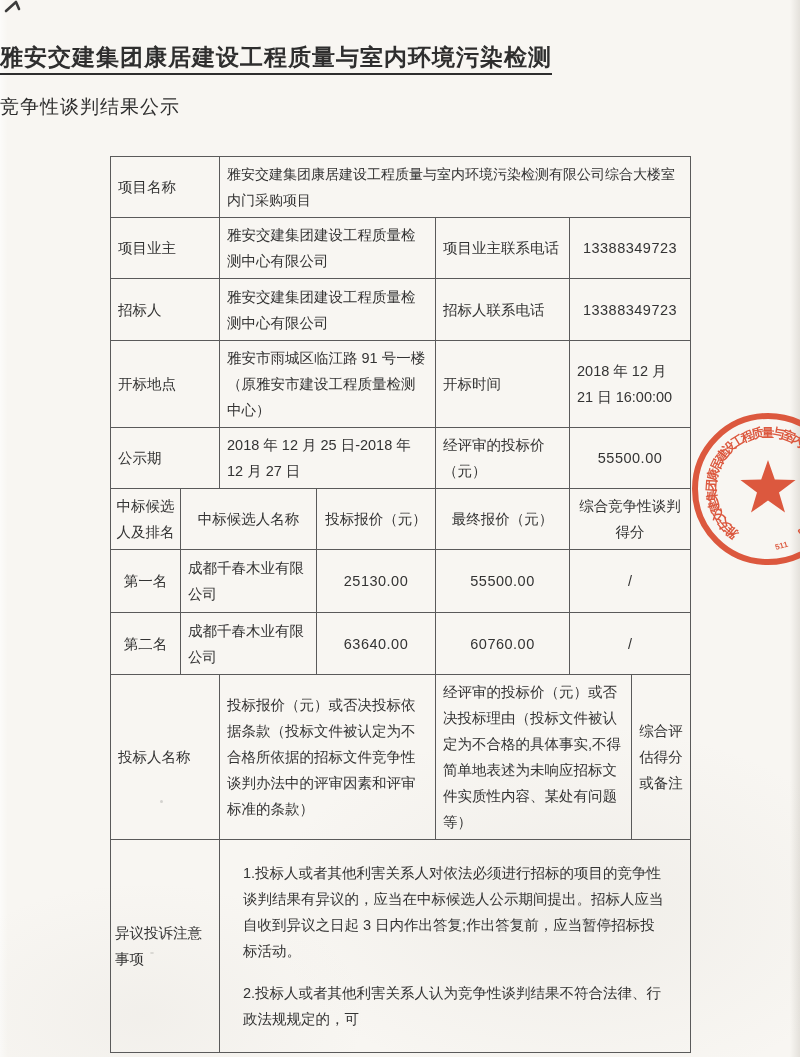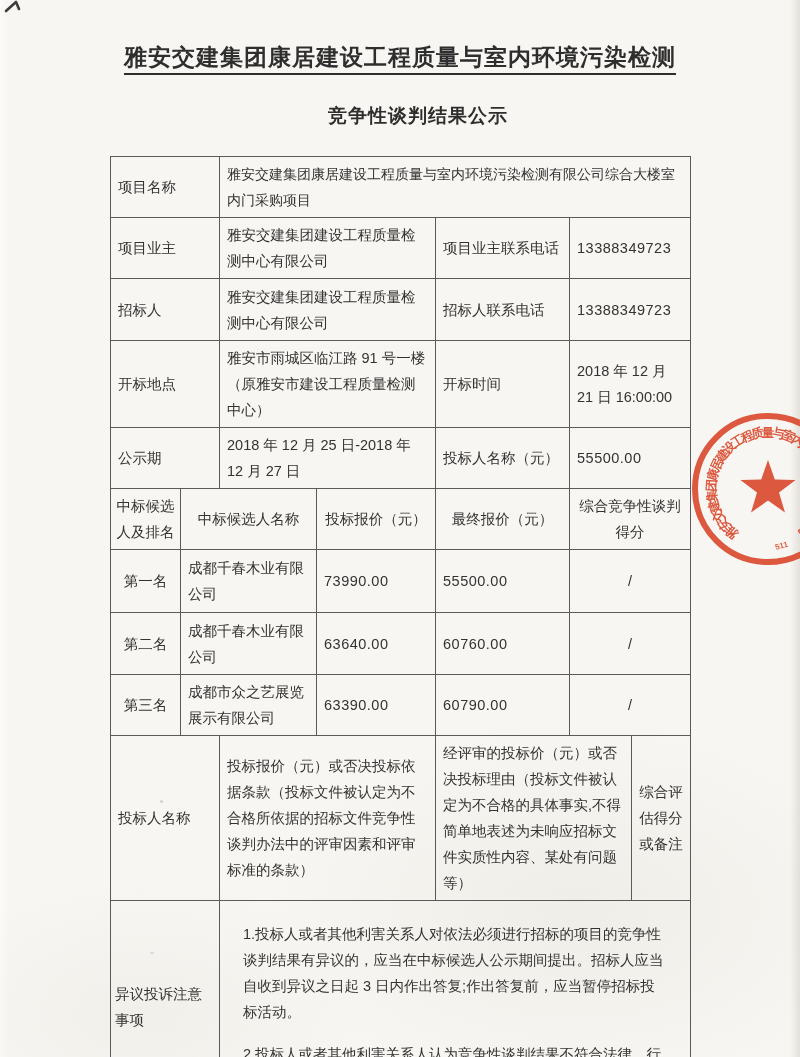--- a/index.html
+++ b/index.html
@@ -15,53 +15,53 @@
     background-image:
       radial-gradient(55% 25% at 72% 86%, rgba(168,162,150,0.10), rgba(168,162,150,0) 70%),
       radial-gradient(40% 18% at 18% 96%, rgba(168,162,150,0.08), rgba(168,162,150,0) 70%),
       linear-gradient(90deg, rgba(255,255,255,0.6), rgba(255,255,255,0) 8px),
       linear-gradient(270deg, rgba(190,185,176,0.35), rgba(190,185,176,0) 10px);
     color: #373737;
     overflow: hidden;
   }
   .titles {
     position: absolute; top: 44px; left: 0; width: 100%;
-    text-align: center;
+    text-align: left;
   }
   .title-line {
     font-size: 23px; font-weight: bold; color: #2e2e2e;
     letter-spacing: 1px; line-height: 26px; margin: 0 0 10px 0;
   }
   .title-line .u {
     display: inline-block;
     border-bottom: 2px solid #2e2e2e;
     padding-bottom: 3px;
   }
   .subtitle {
-    font-size: 19px; font-weight: bold; color: #2e2e2e;
-    letter-spacing: 1px; margin: 28px 0 0 0; padding-left: 36px;
+    font-size: 19px; font-weight: normal; color: #2e2e2e;
+    letter-spacing: 1px; margin: 19px 0 0 0;
   }
   table.doc {
     position: absolute; left: 110px; top: 156px;
     width: 580px;
     border-collapse: collapse;
     table-layout: fixed;
   }
   table.doc td {
     border: 1px solid #5a5a5a;
     font-size: 14.5px;
     color: #333333;
     line-height: 26px;
     padding: 4px 7px;
     vertical-align: middle;
     word-break: break-word;
   }
   td.center { text-align: center; }
   td.label  { padding-left: 6px; }
-  td.num    { text-align: left; letter-spacing: 0.5px; }
+  td.num    { text-align: center; letter-spacing: 0.5px; }
   td.desc   { font-size: 14.3px; line-height: 27.5px; padding: 4px 6px; }
   td.narrow { font-size: 14.3px; line-height: 27.5px; padding: 4px 5px; text-align: center; }
   td.section-title { padding-left: 8px; line-height: 20px; }
   td.notice-text { font-size: 12.6px; line-height: 27px; padding: 2px 8px; }
   td.notice-text p { margin: 16px; }
   .seal { position: absolute; left: 652px; top: 369px; opacity: 0.9; }
   .corner-mark { position: absolute; left: 4px; top: 0; }
   .speck { position: absolute; background: rgba(90,90,90,0.45); border-radius: 50%; }
 </style>
 </head>
@@ -115,55 +115,48 @@
     <tr style="height:80px">
       <td colspan="2" class="label">开标地点</td>
       <td colspan="2">雅安市雨城区临江路 91 号一楼（原雅安市建设工程质量检测中心）</td>
       <td>开标时间</td>
       <td colspan="2">2018 年 12 月 21 日 16:00:00</td>
     </tr>
 
     <tr style="height:60px">
       <td colspan="2" class="label">公示期</td>
       <td colspan="2">2018 年 12 月 25 日-2018 年 12 月 27 日</td>
-      <td>投标人名称（元）</td>
+      <td>经评审的投标价（元）</td>
       <td colspan="2" class="num">55500.00</td>
     </tr>
 
     <tr style="height:60px">
       <td class="center" style="padding:4px 4px">中标候选人及排名</td>
       <td colspan="2" class="center">中标候选人名称</td>
       <td class="center">投标报价（元）</td>
       <td class="center">最终报价（元）</td>
       <td colspan="2" class="center" style="padding:4px 5px">综合竞争性谈判得分</td>
     </tr>
 
     <tr style="height:63px">
       <td class="center">第一名</td>
       <td colspan="2">成都千春木业有限公司</td>
-      <td class="num">73990.00</td>
+      <td class="num">25130.00</td>
       <td class="num">55500.00</td>
       <td colspan="2" class="center">/</td>
     </tr>
 
     <tr style="height:62px">
       <td class="center">第二名</td>
       <td colspan="2">成都千春木业有限公司</td>
       <td class="num">63640.00</td>
       <td class="num">60760.00</td>
       <td colspan="2" class="center">/</td>
     </tr>
 
-    <tr style="height:61px">
-      <td class="center">第三名</td>
-      <td colspan="2">成都市众之艺展览展示有限公司</td>
-      <td class="num">63390.00</td>
-      <td class="num">60790.00</td>
-      <td colspan="2" class="center">/</td>
-    </tr>
 
 
     <tr style="height:138px">
       <td colspan="2" class="label">投标人名称</td>
       <td colspan="2" class="desc">投标报价（元）或否决投标依据条款（投标文件被认定为不合格所依据的招标文件竞争性谈判办法中的评审因素和评审标准的条款）</td>
       <td colspan="2" class="desc">经评审的投标价（元）或否决投标理由（投标文件被认定为不合格的具体事实,不得简单地表述为未响应招标文件实质性内容、某处有问题等）</td>
       <td class="narrow">综合评估得分或备注</td>
     </tr>
 
     <tr style="height:102px">

